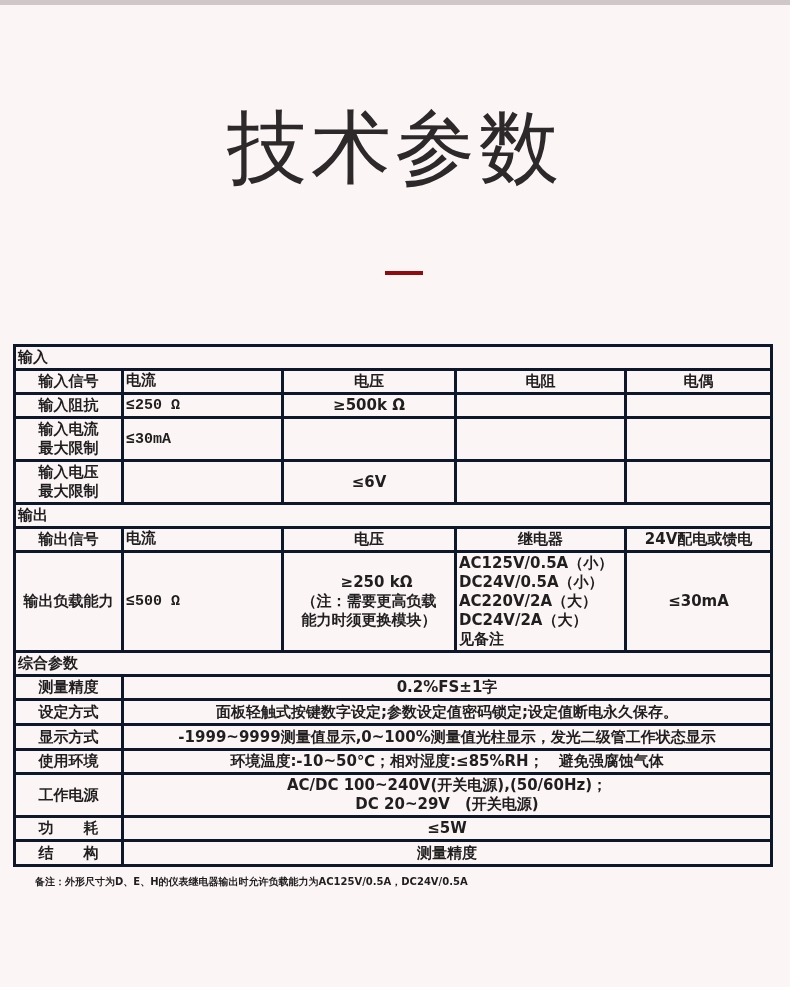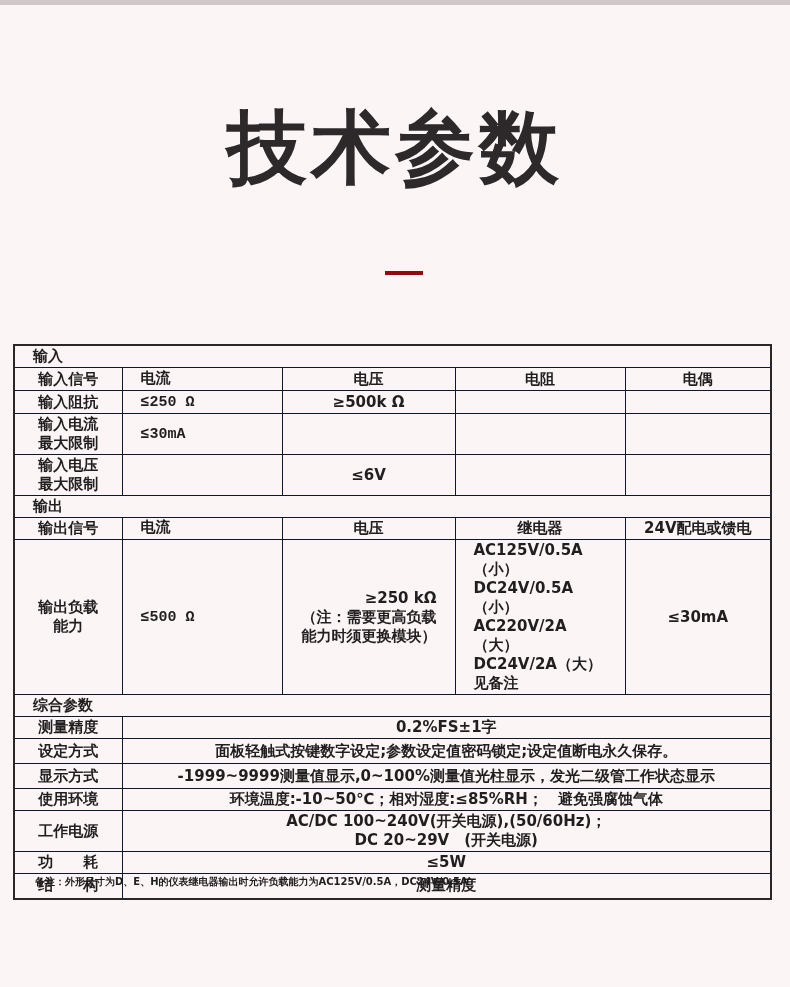--- a/index.html
+++ b/index.html
@@ -11,55 +11,55 @@
     color: #262223;
   }
   .top-strip {
     position: absolute; top: 0; left: 0;
     width: 790px; height: 5px;
     background: #cfc7c8;
   }
   .page-title {
     position: absolute; top: 102px; left: 0;
     width: 790px; text-align: center;
-    font-size: 80px; font-weight: bold;
+    font-size: 80px; font-weight: normal;
     letter-spacing: 4px; line-height: 92px;
     color: #2d292a;
   }
   .title-underline {
     position: absolute; top: 271px; left: 385px;
     width: 38px; height: 4px;
     background: #8e0c10;
   }
   table.spec {
     position: absolute; top: 344px; left: 13px;
     width: 757px;
     border-collapse: collapse; table-layout: fixed;
     font-size: 15px; font-weight: bold;
     color: #211e1f;
     border: 2px solid #2b2728;
   }
   table.spec td {
-    border: 1px solid #0f172a;
-    padding: 1px 18px;
+    border: 3px solid #0f172a;
+    padding: 1px 2px;
     vertical-align: middle;
     line-height: 19px;
     white-space: pre-line;
     overflow: hidden;
   }
   td.sec {
     border-top: 2px solid #2b2728;
     border-bottom: 2px solid #2b2728;
     padding-left: 24px;
   }
   td.lbl { text-align: center; padding: 1px 0; }
   td.c1  { text-align: left; padding-left: 34px; font-family: Liberation Mono, monospace; }
   td.ctr { text-align: center; }
   td.top { vertical-align: top; padding-top: 2px; }
-  td.notecell  { text-align: right; padding-left: 3px; }
+  td.notecell  { text-align: center; padding-left: 3px; }
   td.relaycell { text-align: left; padding-left: 21px; }
   td.vwide { text-align: center; padding-left: 10px; }
   .footnote {
     position: absolute; top: 872px; left: 35px;
     width: 740px;
     font-size: 10px; font-weight: bold;
     color: #211e1f; line-height: 20px;
   }
 </style>
 </head>

